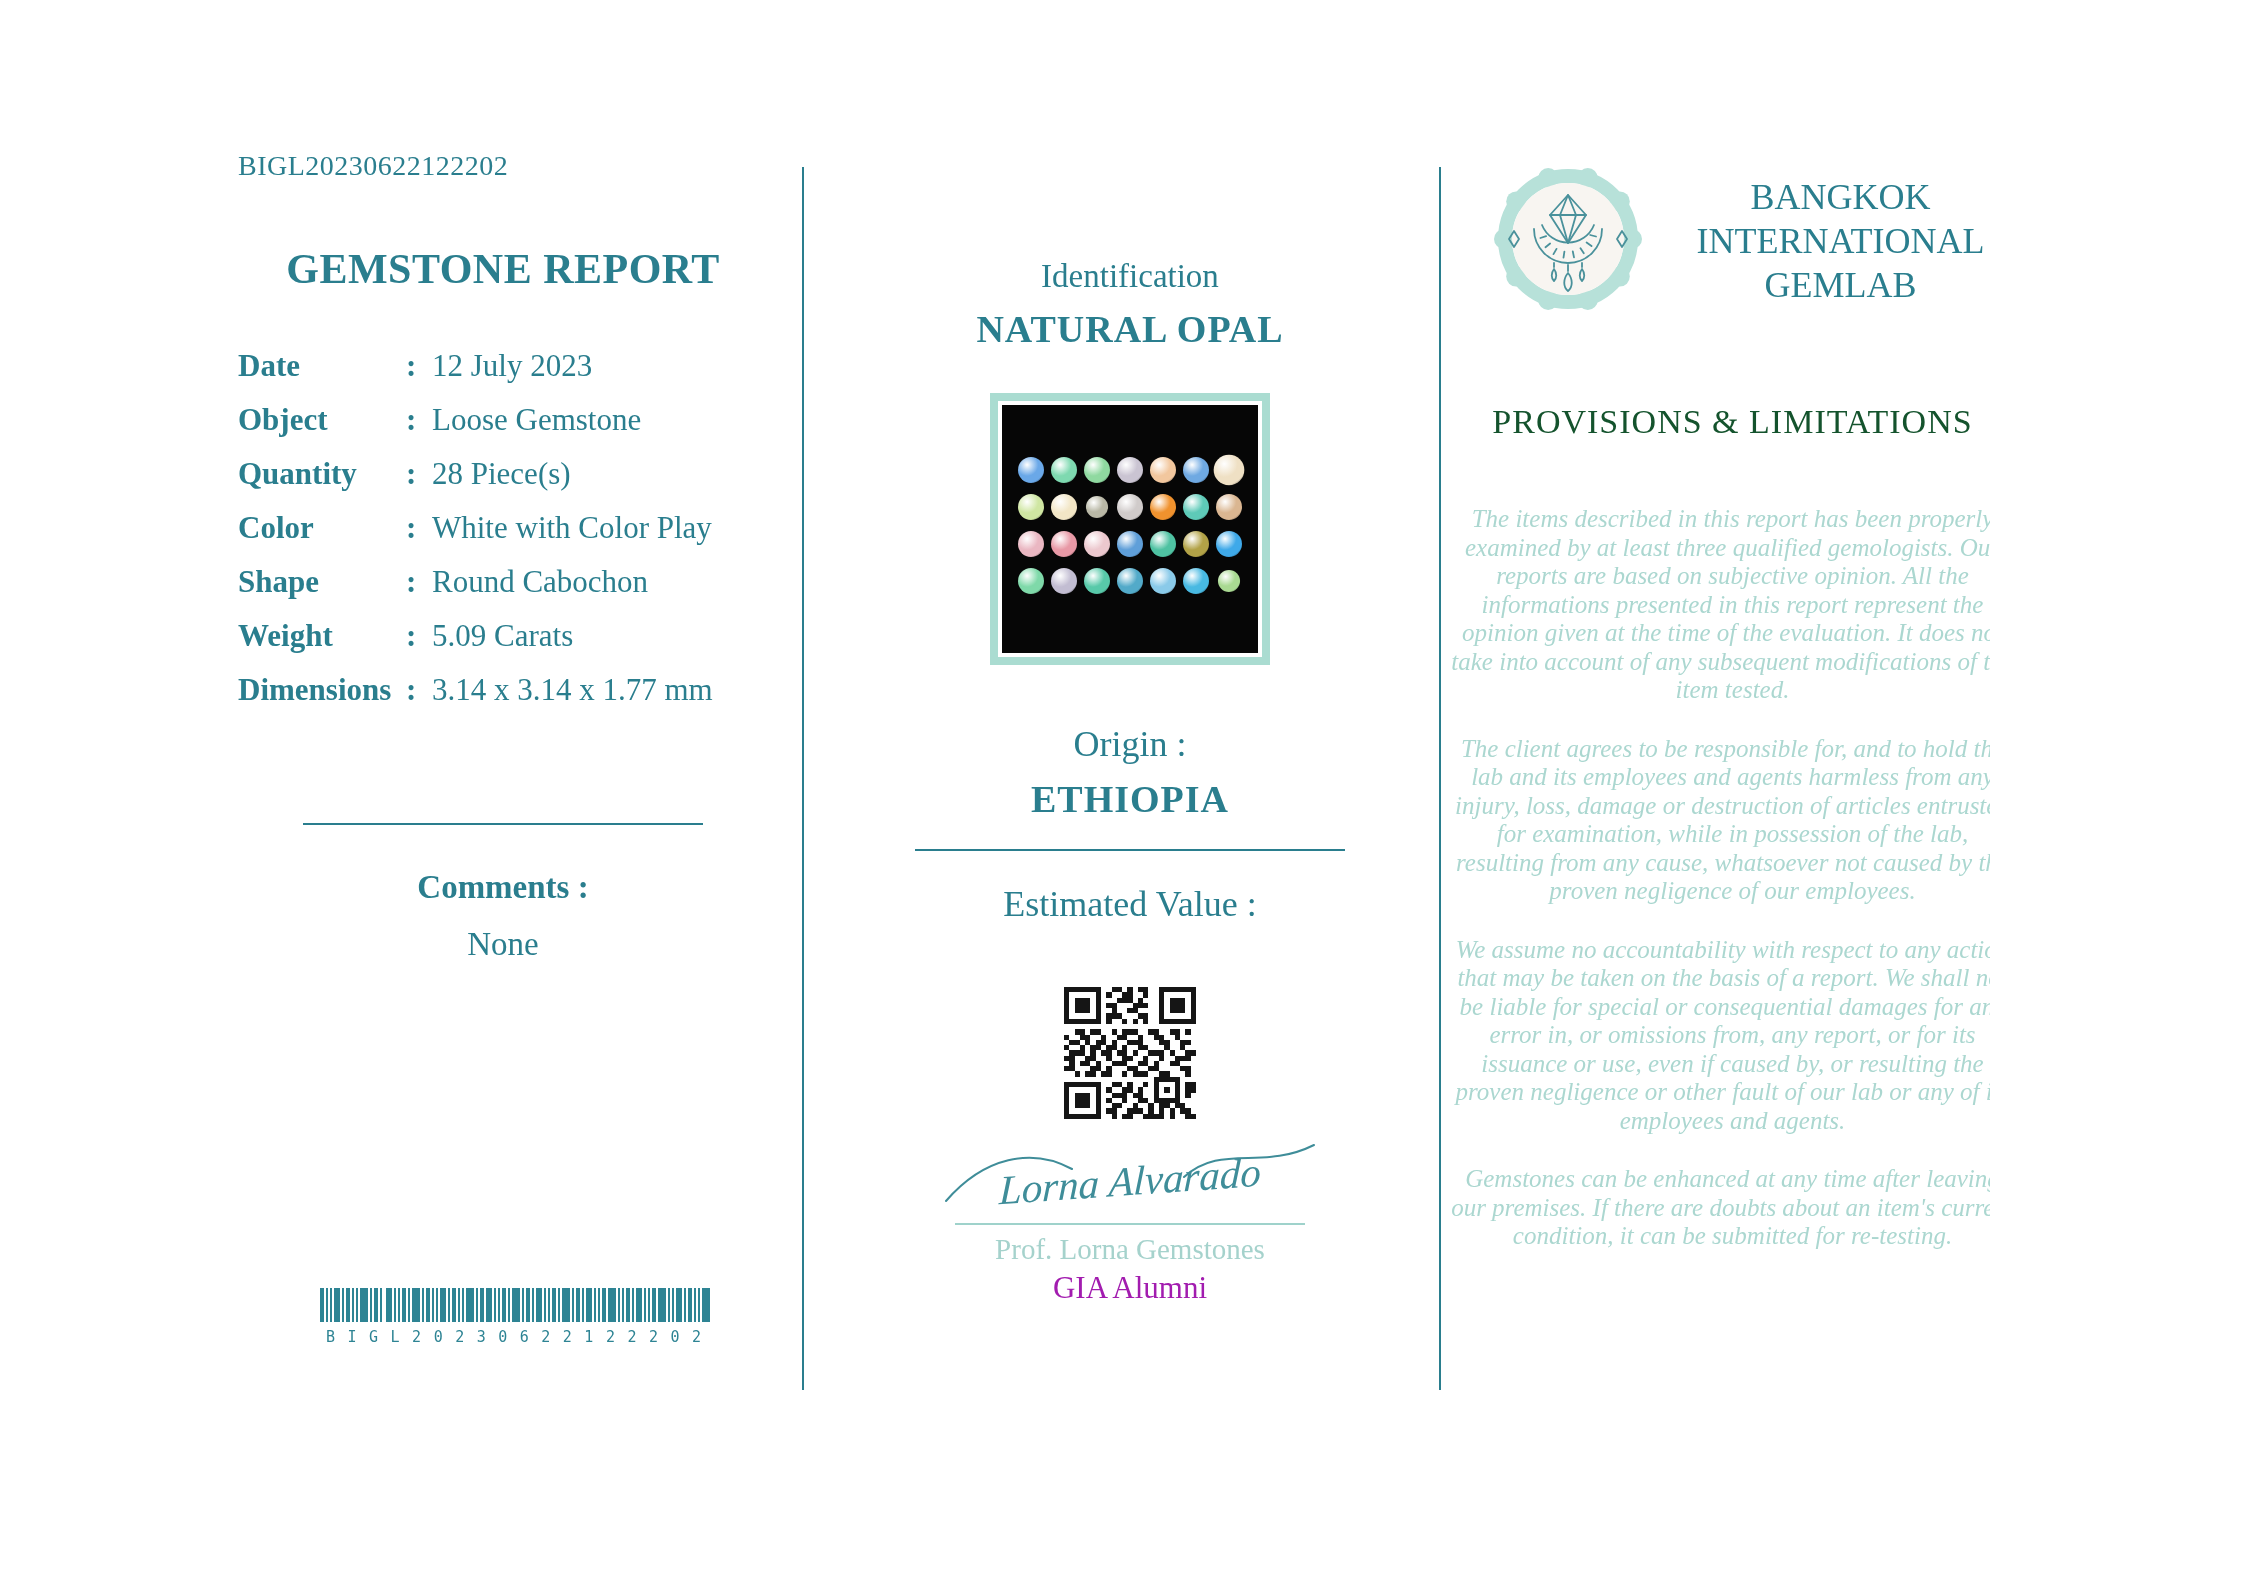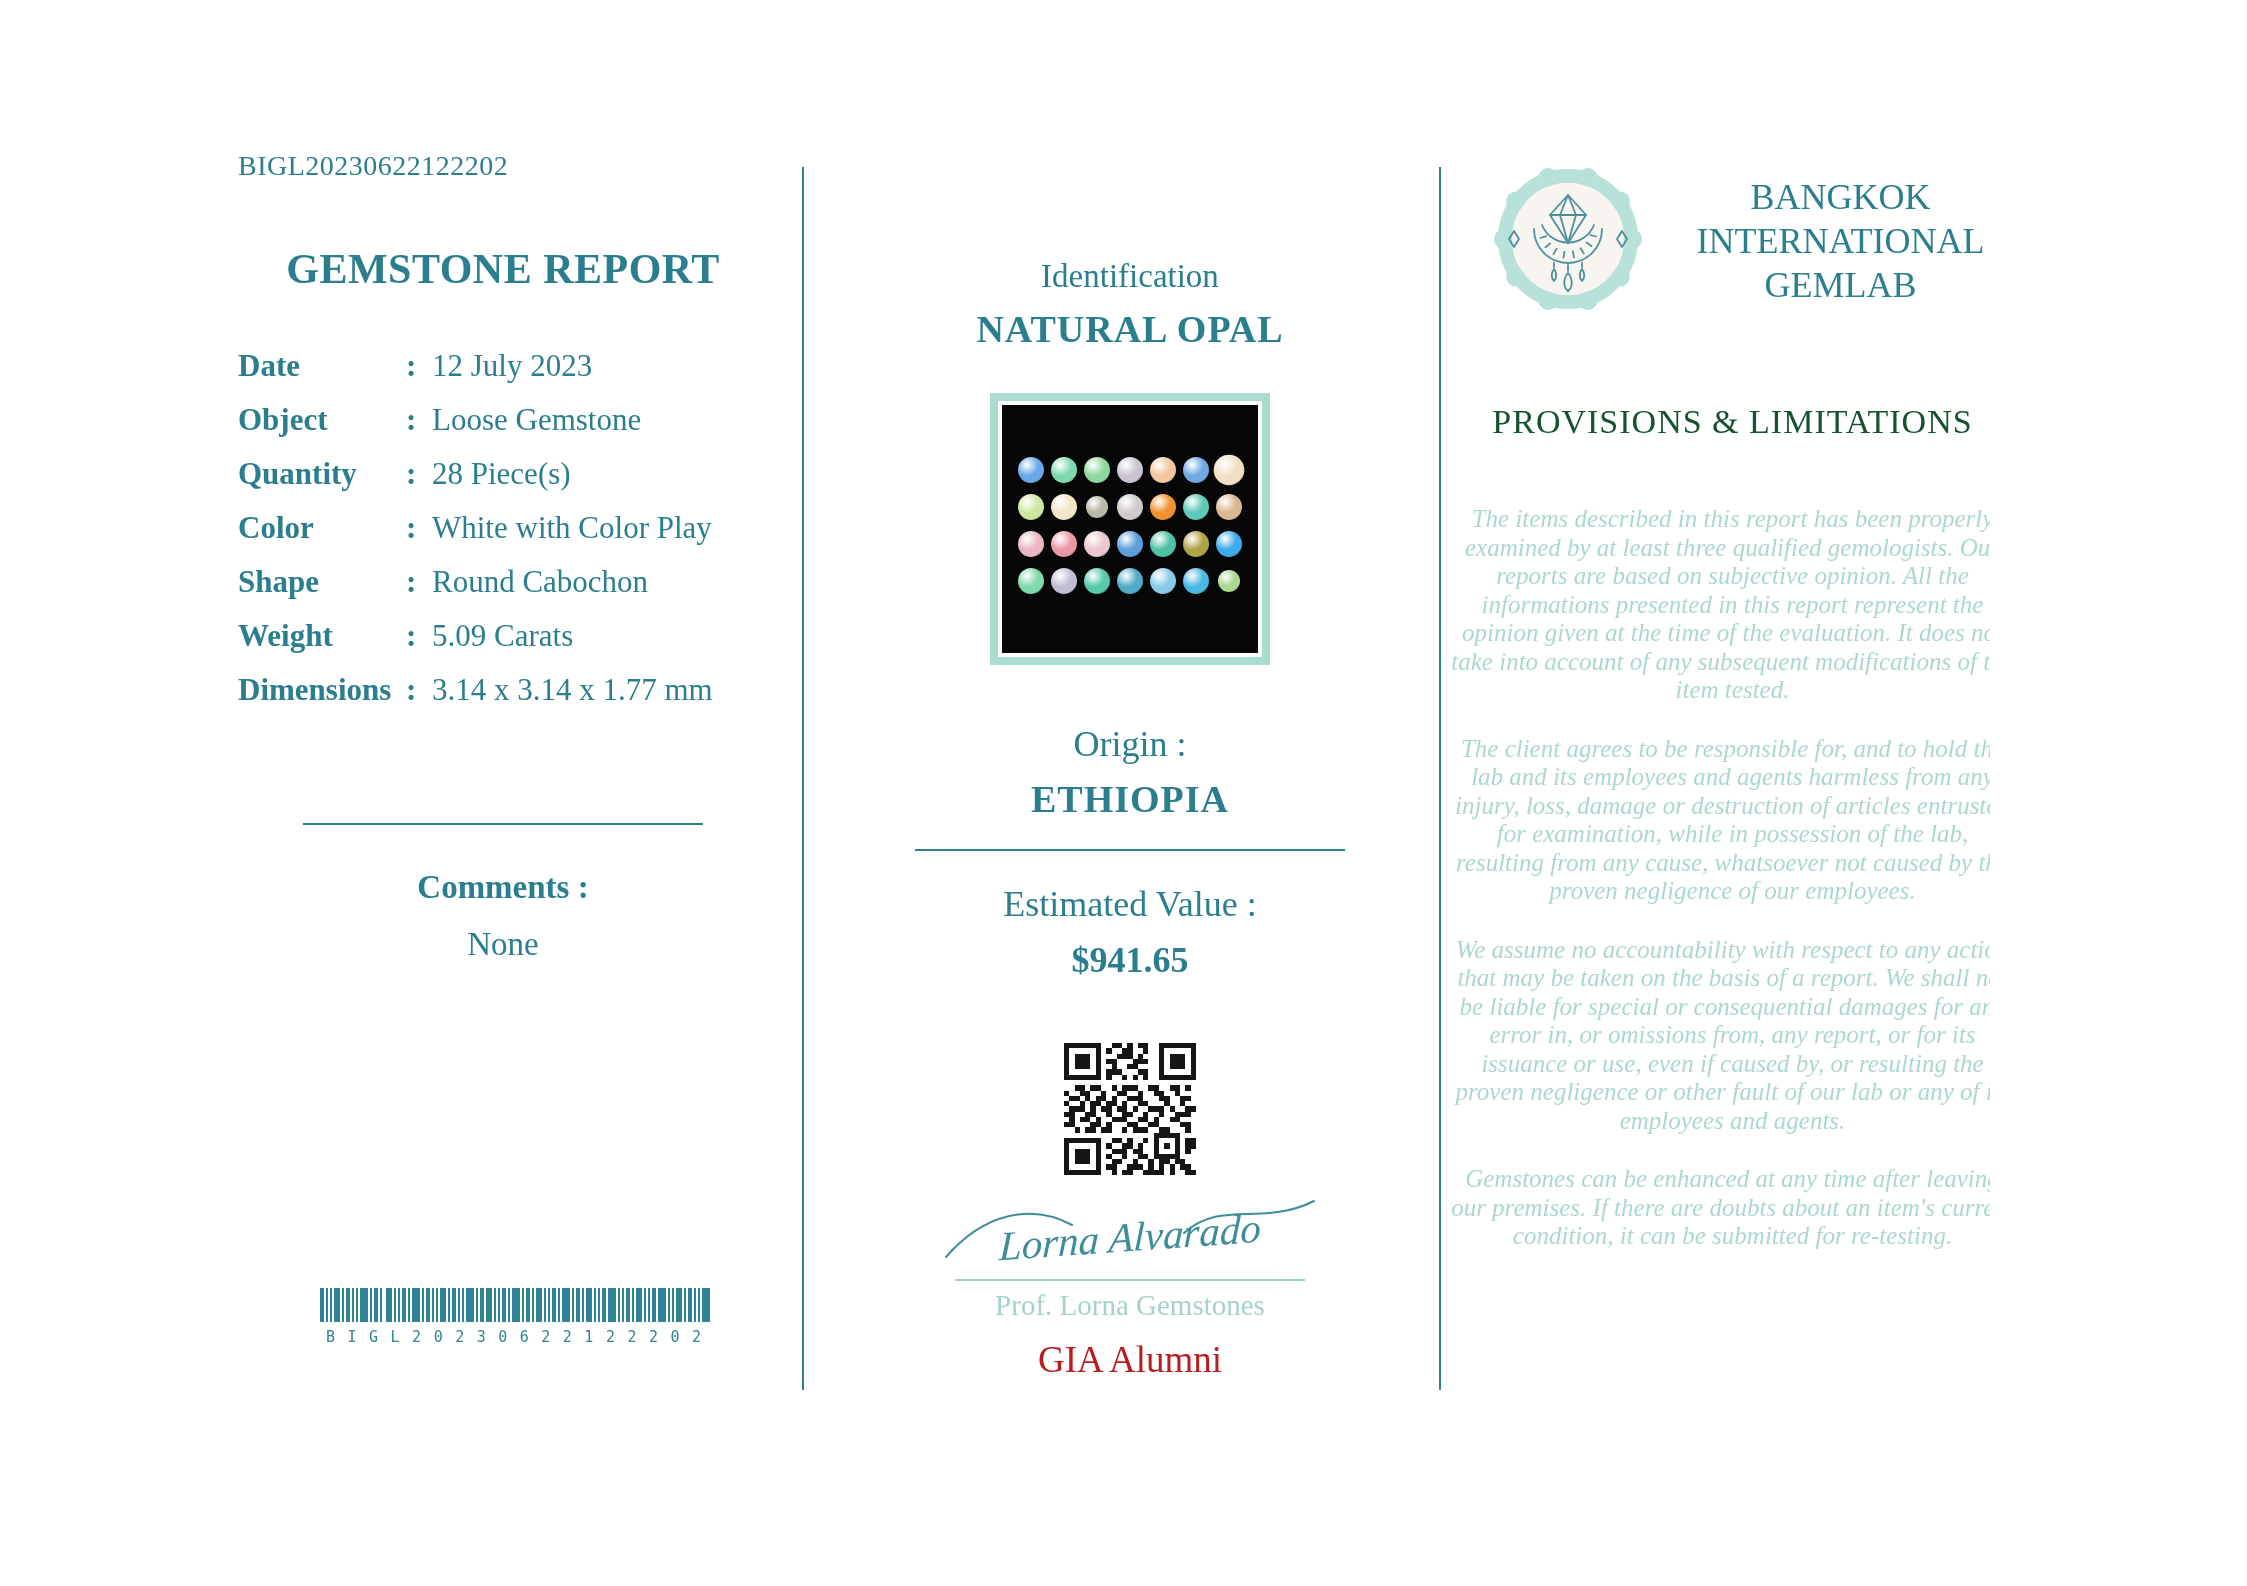--- a/index.html
+++ b/index.html
@@ -41,21 +41,21 @@
   .origin-value { margin-top:12px; font-size:38px; font-weight:bold; letter-spacing:1px; }
   .mid-divider { width:430px; height:0; border-top:2px solid #2a7e8e; margin:28px auto 0; }
   .est-label { margin-top:32px; font-size:36px; }
   .est-value { margin-top:14px; font-size:36px; font-weight:bold; }
   .qr-wrap { margin:62px auto 0; width:132px; height:132px; }
   .signature-area { position:relative; margin:16px auto 0; width:380px; height:88px; }
   .sig-swoosh { position:absolute; left:0; top:0; }
   .sig-name { position:absolute; left:0; right:0; top:22px; font-size:41px; font-style:italic; color:#3f8d99; transform:rotate(-4deg) skewX(-6deg); }
   .sig-line { width:350px; height:0; border-top:2px solid #9fd2cb; margin:0 auto; }
   .signer-name { margin-top:8px; font-size:29px; color:#a5d2cc; }
-  .signer-cred { margin-top:16px; font-size:37px; color:#b91c1c; }
+  .signer-cred { margin-top:4px; font-size:31px; color:#a21caf; }
 
   
   .col-right { position:absolute; left:1450px; top:165px; width:565px; }
   .lab-header { display:flex; align-items:center; gap:24px; padding-left:44px; }
   .lab-logo { flex:0 0 auto; }
   .lab-title { flex:1 1 auto; text-align:center; font-size:36px; line-height:44px; color:#2a7e8e; }
   .provisions-heading { margin-top:86px; text-align:center; font-size:34px; letter-spacing:1px; color:#14532d; }
   .provisions-body { margin-top:64px; }
   .provisions-body p { font-size:25px; line-height:28.5px; font-style:italic; text-align:center; color:#abd7d0; }
   .provisions-body p + p { margin-top:30px; }
@@ -159,21 +159,20 @@
           <div class="gem" style="background: radial-gradient(circle at 35% 30%, rgb(255, 255, 255) 0%, rgb(72, 185, 226) 45%, rgb(72, 185, 226) 72%, rgba(0, 0, 0, 0.55) 100%);"></div>
           <div class="gem sm" style="background: radial-gradient(circle at 35% 30%, rgb(255, 255, 255) 0%, rgb(169, 217, 146) 45%, rgb(169, 217, 146) 72%, rgba(0, 0, 0, 0.55) 100%);"></div>
         </div>
       </div>
     </div>
 
     <div class="origin-label">Origin :</div>
     <div class="origin-value">ETHIOPIA</div>
     <div class="mid-divider"></div>
     <div class="est-label">Estimated Value :</div>
-    <div class="est-value">$941.65</div>
 
     <div class="qr-wrap">
       <svg width="132" height="132" viewBox="0 0 125 125" shape-rendering="crispEdges">
         <g fill="#151515">
           <rect x="0" y="0" width="35" height="35"></rect>
             <rect x="90" y="0" width="35" height="35"></rect>
             <rect x="0" y="90" width="35" height="35"></rect>
         </g>
         <g fill="#ffffff">
           <rect x="5" y="5" width="25" height="25"></rect>

